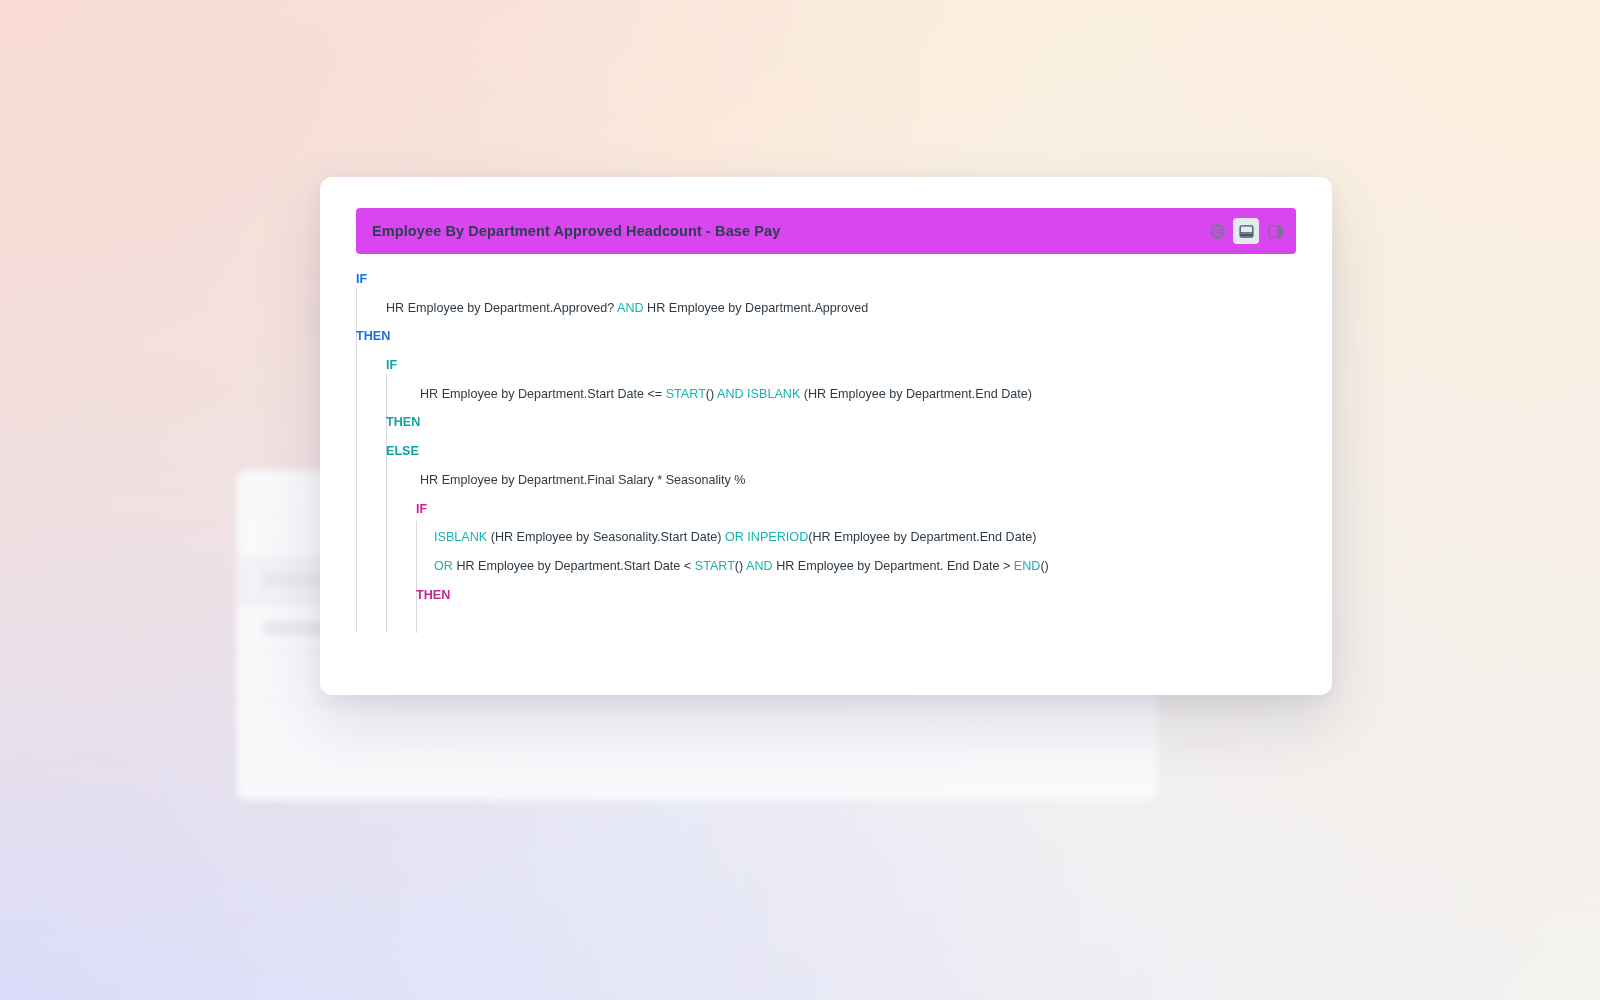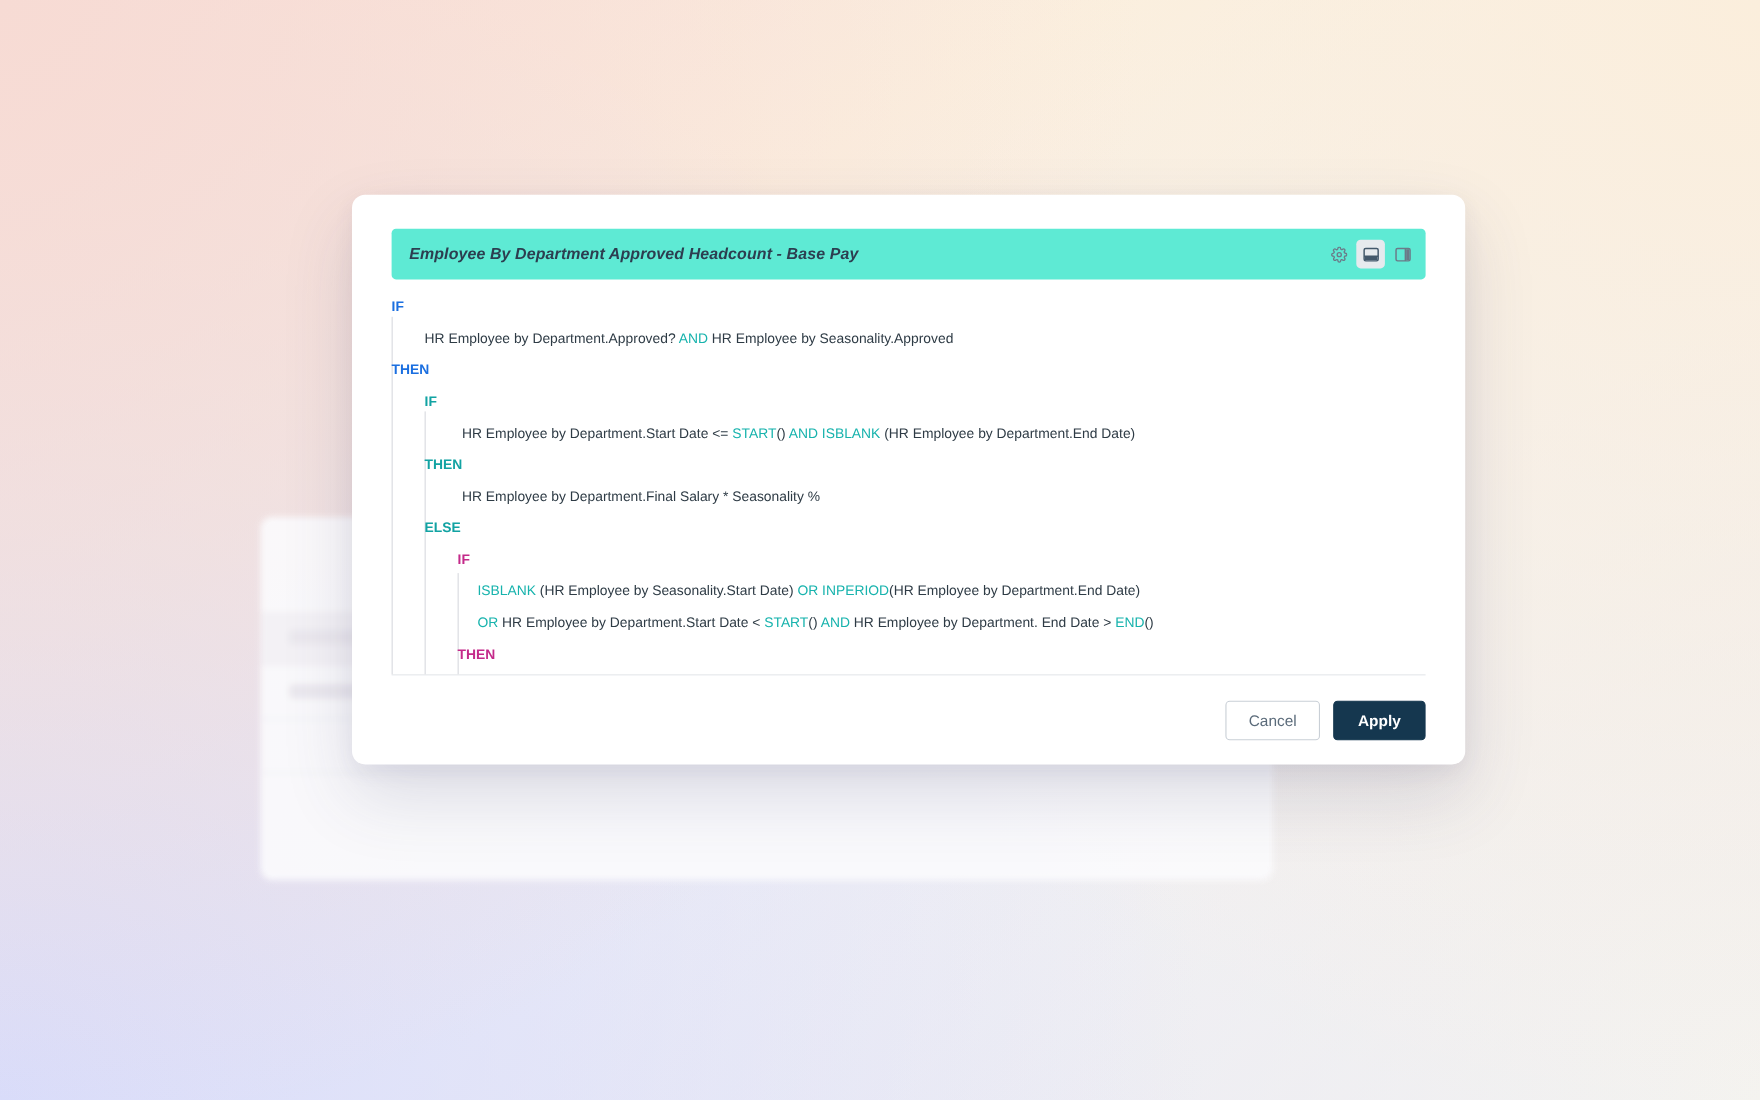--- a/index.html
+++ b/index.html
@@ -86,27 +86,26 @@
                 0 6px 18px rgba(70,70,110,.07);
     display: flex;
     flex-direction: column;
     overflow: hidden;
   }
 
   
   #dialog-header {
     margin: 31px 36px 0 36px;
     height: 46px;
-    background: #5eead4;
+    background: #d946ef;
     border-radius: 4px;
     display: flex;
     align-items: center;
     padding: 0 8px 0 16px;
     flex: 0 0 auto;
-    font-style: italic;
   }
   #dialog-title {
     font-size: 14.5px;
     font-weight: 700;
     color: #2c3e50;
     letter-spacing: .1px;
     flex: 1 1 auto;
     white-space: nowrap;
   }
   .header-tools {
@@ -308,53 +307,49 @@
 
   <div id="code-scroll">
     <div class="rail" id="rail-a"></div>
     <div class="rail" id="rail-b"></div>
     <div class="rail" id="rail-c"></div>
     <div id="code-body">
         <div class="ln lvl0">
           <span class="ln-text"><span class="kw-blue">IF</span></span>
         </div>
         <div class="ln lvl0b">
-          <span class="ln-text"><span class="plain">HR Employee by Department.Approved? </span><span class="op-teal">AND</span><span class="plain"> HR Employee by Seasonality.Approved</span></span>
+          <span class="ln-text"><span class="plain">HR Employee by Department.Approved? </span><span class="op-teal">AND</span><span class="plain"> HR Employee by Department.Approved</span></span>
         </div>
         <div class="ln lvl0">
           <span class="ln-text"><span class="kw-blue">THEN</span></span>
         </div>
         <div class="ln lvl1">
           <span class="ln-text"><span class="kw-teal">IF</span></span>
         </div>
         <div class="ln lvl1b">
           <span class="ln-text"><span class="plain">HR Employee by Department.Start Date &lt;= </span><span class="fn-teal">START</span><span class="plain">() </span><span class="fn-teal">AND ISBLANK</span><span class="plain"> (HR Employee by Department.End Date)</span></span>
         </div>
         <div class="ln lvl1">
           <span class="ln-text"><span class="kw-teal">THEN</span></span>
         </div>
+        <div class="ln lvl1">
+          <span class="ln-text"><span class="kw-teal">ELSE</span></span>
+        </div>
         <div class="ln lvl1b">
           <span class="ln-text"><span class="plain">HR Employee by Department.Final Salary * Seasonality %</span></span>
         </div>
-        <div class="ln lvl1">
-          <span class="ln-text"><span class="kw-teal">ELSE</span></span>
-        </div>
         <div class="ln lvl2">
           <span class="ln-text"><span class="kw-magenta">IF</span></span>
         </div>
         <div class="ln lvl2b">
           <span class="ln-text"><span class="fn-teal">ISBLANK</span><span class="plain"> (HR Employee by Seasonality.Start Date) </span><span class="fn-teal">OR INPERIOD</span><span class="plain">(HR Employee by Department.End Date)</span></span>
         </div>
         <div class="ln lvl2b">
           <span class="ln-text"><span class="fn-teal">OR</span><span class="plain"> HR Employee by Department.Start Date &lt; </span><span class="fn-teal">START</span><span class="plain">() </span><span class="fn-teal">AND</span><span class="plain"> HR Employee by Department. End Date &gt; </span><span class="fn-teal">END</span><span class="plain">()</span></span>
         </div>
         <div class="ln lvl2">
           <span class="ln-text"><span class="kw-magenta">THEN</span></span>
         </div>
       </div>
   </div>
 
-  <div id="dialog-footer">
-    <button class="btn" id="cancel-button">Cancel</button>
-    <button class="btn" id="apply-button">Apply</button>
-  </div>
 
 </div>
 
 </body></html>

